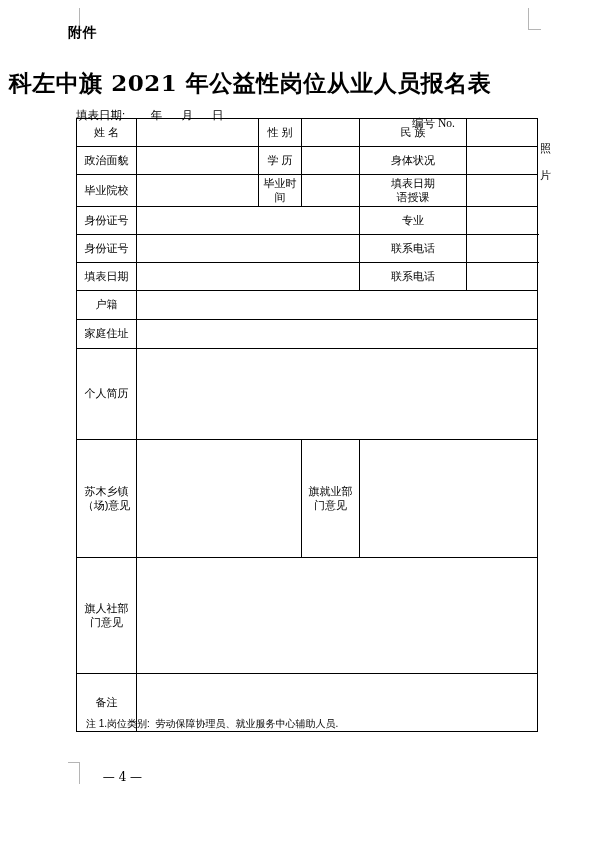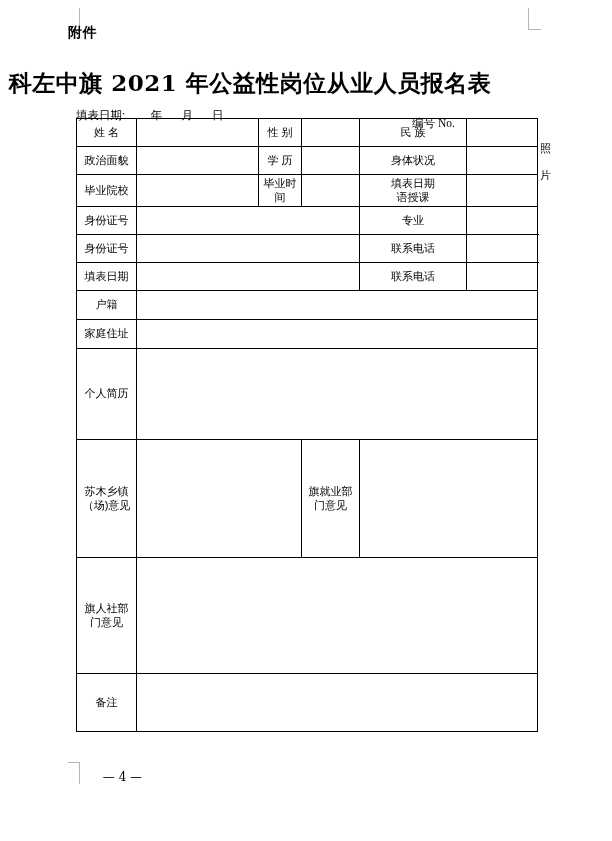--- a/index.html
+++ b/index.html
@@ -227,15 +227,16 @@
       <td class="val" colspan="6"></td>
     </tr>
     <tr>
       <td class="lbl" style="height:57px">备注</td>
       <td class="val" colspan="6"></td>
     </tr>
   </tbody>
 </table>
 
 <div class="notes">
+  <div class="note-1">注 1.岗位类别:  劳动保障协理员、就业服务中心辅助人员.</div>
 </div>
 
 <div class="page-number">— 4 —</div>
 
 </body></html>

